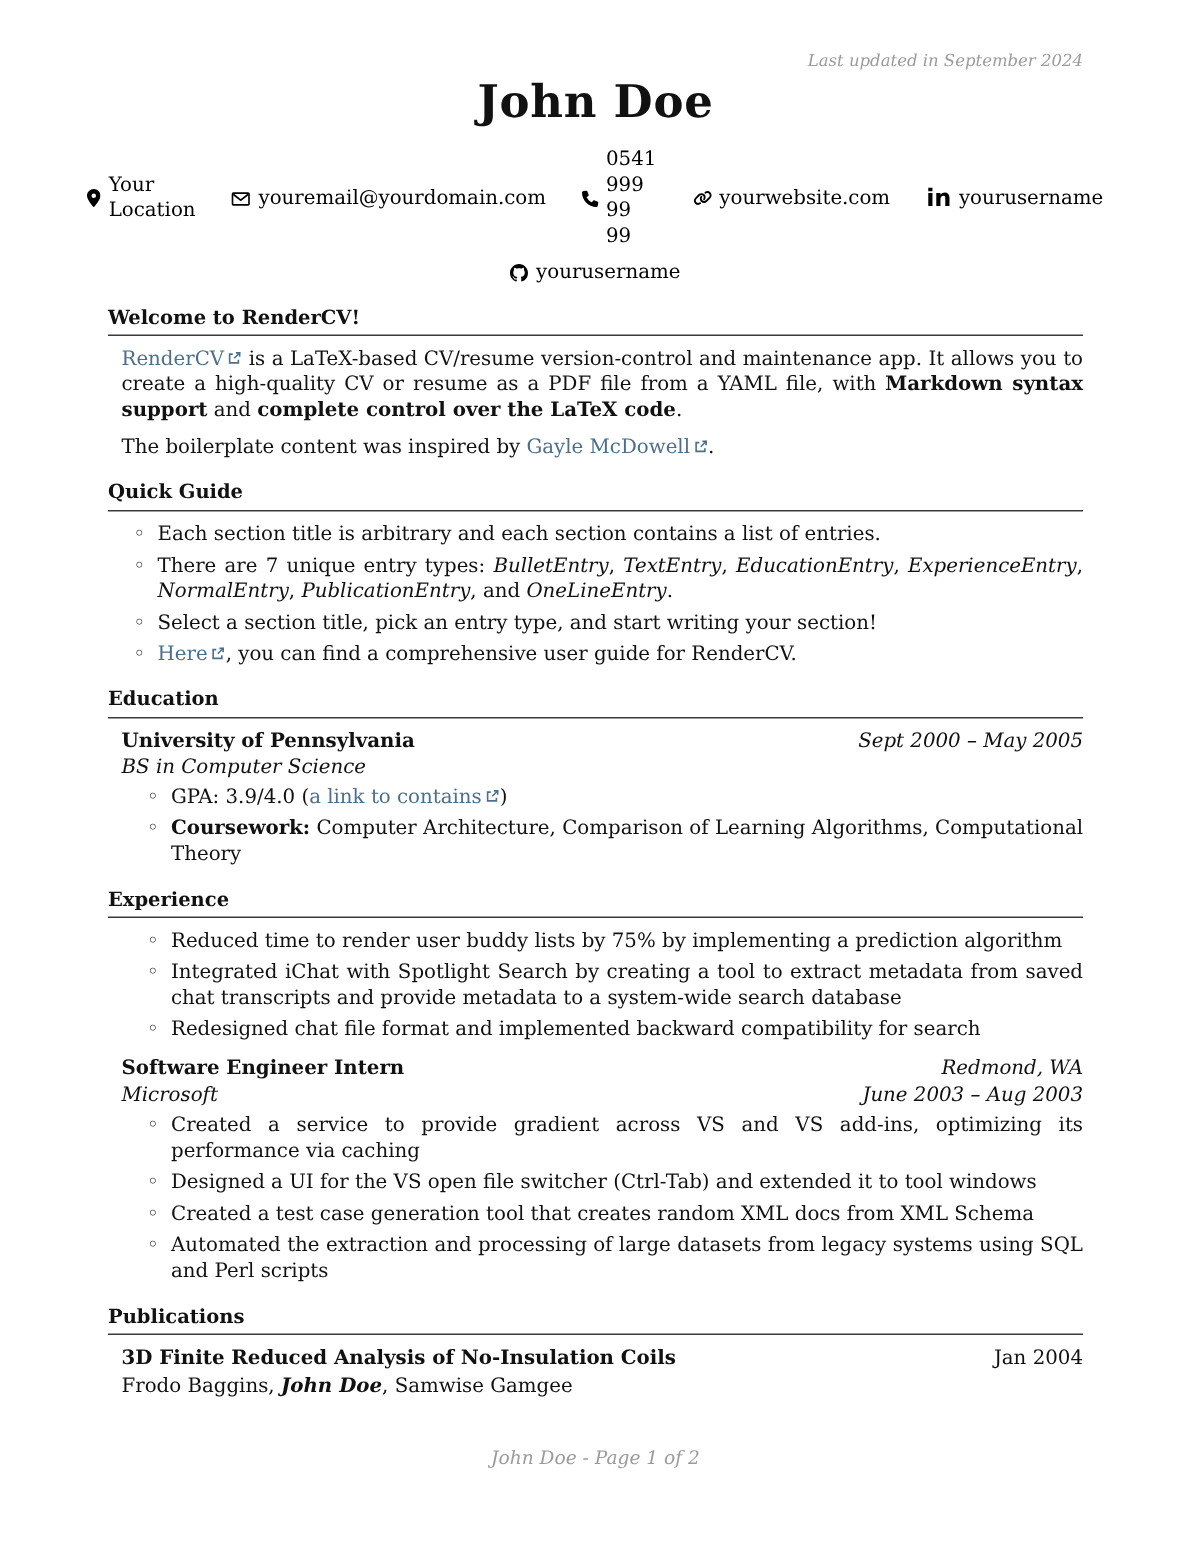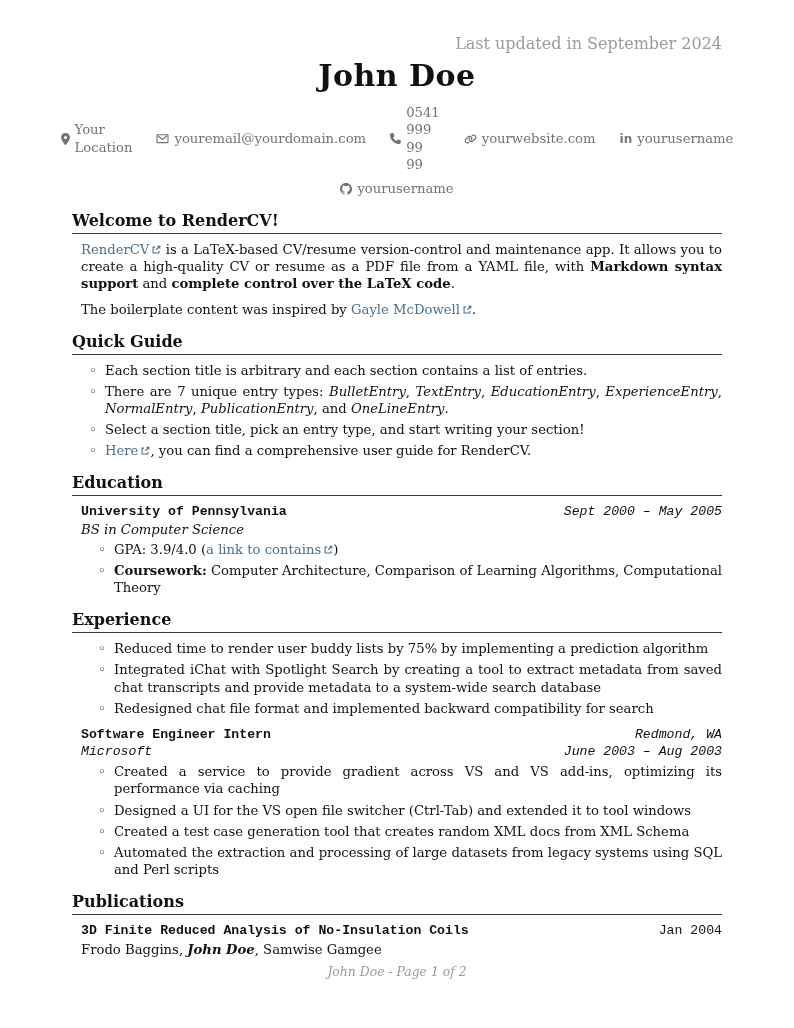--- a/index.html
+++ b/index.html
@@ -12,46 +12,46 @@
     overflow:hidden;
     background:#fff;
     font-family:"DejaVu Serif","Liberation Serif",serif;
     font-size:13.2px;
     line-height:1.3;
     color:var(--text_color,#111);
   }
   a{color:var(--link_color,#4c6f8c);text-decoration:none;cursor:pointer;}
   .it{font-style:italic;}
   .bold{font-weight:700;}
-  .last-updated{text-align:right;font-size:16px;color:var(--muted_color,#9b9b9b);}
+  .last-updated{text-align:right;font-style:italic;font-size:11px;color:var(--muted_color,#9b9b9b);}
   h1{
     text-align:center;margin:4px 0 0 0;
     font-size:30px;font-weight:700;letter-spacing:.5px;line-height:1.15;
   }
   .contact-row{display:flex;justify-content:center;align-items:center;gap:24px;margin-top:11px;}
   .contact-row.row2{margin-top:7px;}
-  .contact{display:inline-flex;align-items:center;gap:5px;color:#737373;}
+  .contact{display:inline-flex;align-items:center;gap:5px;color:#000000;}
   .icon{display:inline-flex;align-items:center;}
   .icon svg{display:block;}
-  .li-glyph{font-family:"DejaVu Sans","Liberation Sans",sans-serif;font-weight:700;font-size:12px;line-height:1;}
+  .li-glyph{font-family:"DejaVu Sans","Liberation Sans",sans-serif;font-weight:700;font-size:16px;line-height:1;}
   .section{margin-top:14px;}
   h2{
-    font-size:16px;font-weight:700;margin:0 0 0 0;
+    font-size:13px;font-weight:700;margin:0 0 0 0;
     padding-bottom:2px;border-bottom:1.2px solid var(--rule_color,#3a3a3a);
     line-height:1.25;
   }
   .section-body{margin-top:7px;}
   .section-body.indent{padding-left:9px;}
   p{margin:0 0 8px 0;text-align:justify;}
   ul.bullets{list-style:none;margin:3px 0 0 0;padding:0 0 0 17px;}
   ul.bullets li{position:relative;padding-left:16px;margin-bottom:4px;text-align:justify;}
   ul.bullets li::before{content:"◦";position:absolute;left:0;top:0;}
   .entry{margin-bottom:9px;}
   .entry:last-child{margin-bottom:0;}
-  .entry-head{display:flex;justify-content:space-between;align-items:flex-end;gap:12px;font-family:Liberation Mono, monospace;}
+  .entry-head{display:flex;justify-content:space-between;align-items:flex-end;gap:12px;}
   .entry-right{text-align:right;white-space:nowrap;}
   .xicon{margin-left:2px;vertical-align:-1px;}
   .math{font-style:italic;}
   .pub-line{margin-top:2px;}
   .footer{
     position:absolute;left:0;right:0;bottom:48px;
     text-align:center;font-style:italic;font-size:12.4px;
     color:var(--muted_color,#9b9b9b);
   }
 </style>

